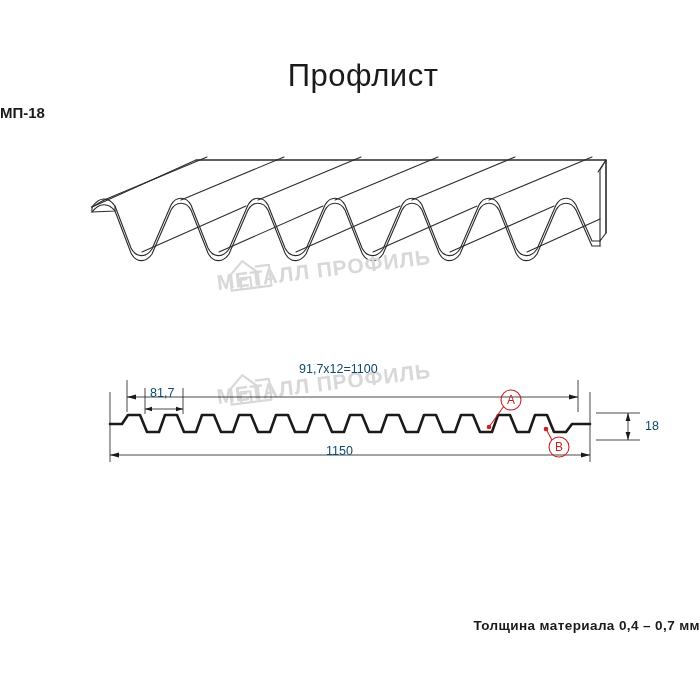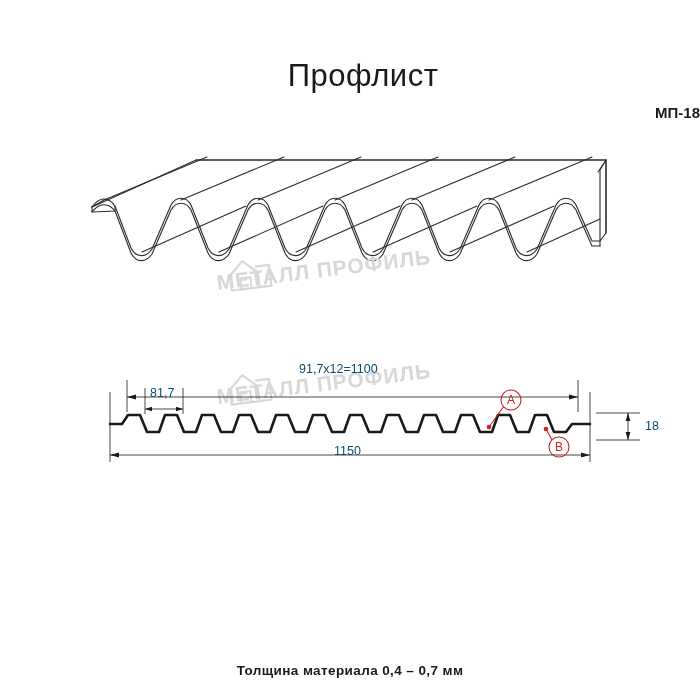--- a/index.html
+++ b/index.html
@@ -29,34 +29,33 @@
     text-align: center;
     font-size: 31px;
     font-weight: normal;
     letter-spacing: 0.5px;
   }
   .subtitle {
     position: absolute;
     top: 104px;
     left: 0;
     width: 700px;
-    text-align: right;
+    text-align: left;
     font-size: 15px;
     font-weight: bold;
   }
   .footer {
     position: absolute;
     top: 618px;
     left: 0;
     width: 700px;
-    text-align: center;
+    text-align: right;
     font-size: 13.5px;
     font-weight: bold;
     letter-spacing: 0.4px;
-    margin-top: 45px;
   }
   .drawing {
     position: absolute;
     top: 0;
     left: 0;
   }
   .wm {
     position: absolute;
     color: #d8d8d8;
     font-size: 21px;
@@ -294,21 +293,21 @@
       <circle cx="559" cy="447" r="10"></circle>
     </g>
     <g fill="#cc2222">
       <circle cx="489" cy="427" r="2.3"></circle>
       <circle cx="546" cy="429" r="2.3"></circle>
     </g>
   </svg>
 
   <div class="label" style="top:362px; left:299px;">91,7x12=1100</div>
   <div class="label" style="top:386px; left:150px;">81,7</div>
-  <div class="label" style="top:444px; left:334px;">1150</div>
+  <div class="label" style="top:444px; left:326px;">1150</div>
   <div class="label" style="top:419px; left:645px;text-align:right;">18</div>
 
   <div class="label-red" style="top:393px; left:507px;">A</div>
   <div class="label-red" style="top:440px; left:555px;">B</div>
 
   <div class="footer">Толщина материала 0,4 – 0,7 мм</div>
 
 </div>
 
 </body></html>

